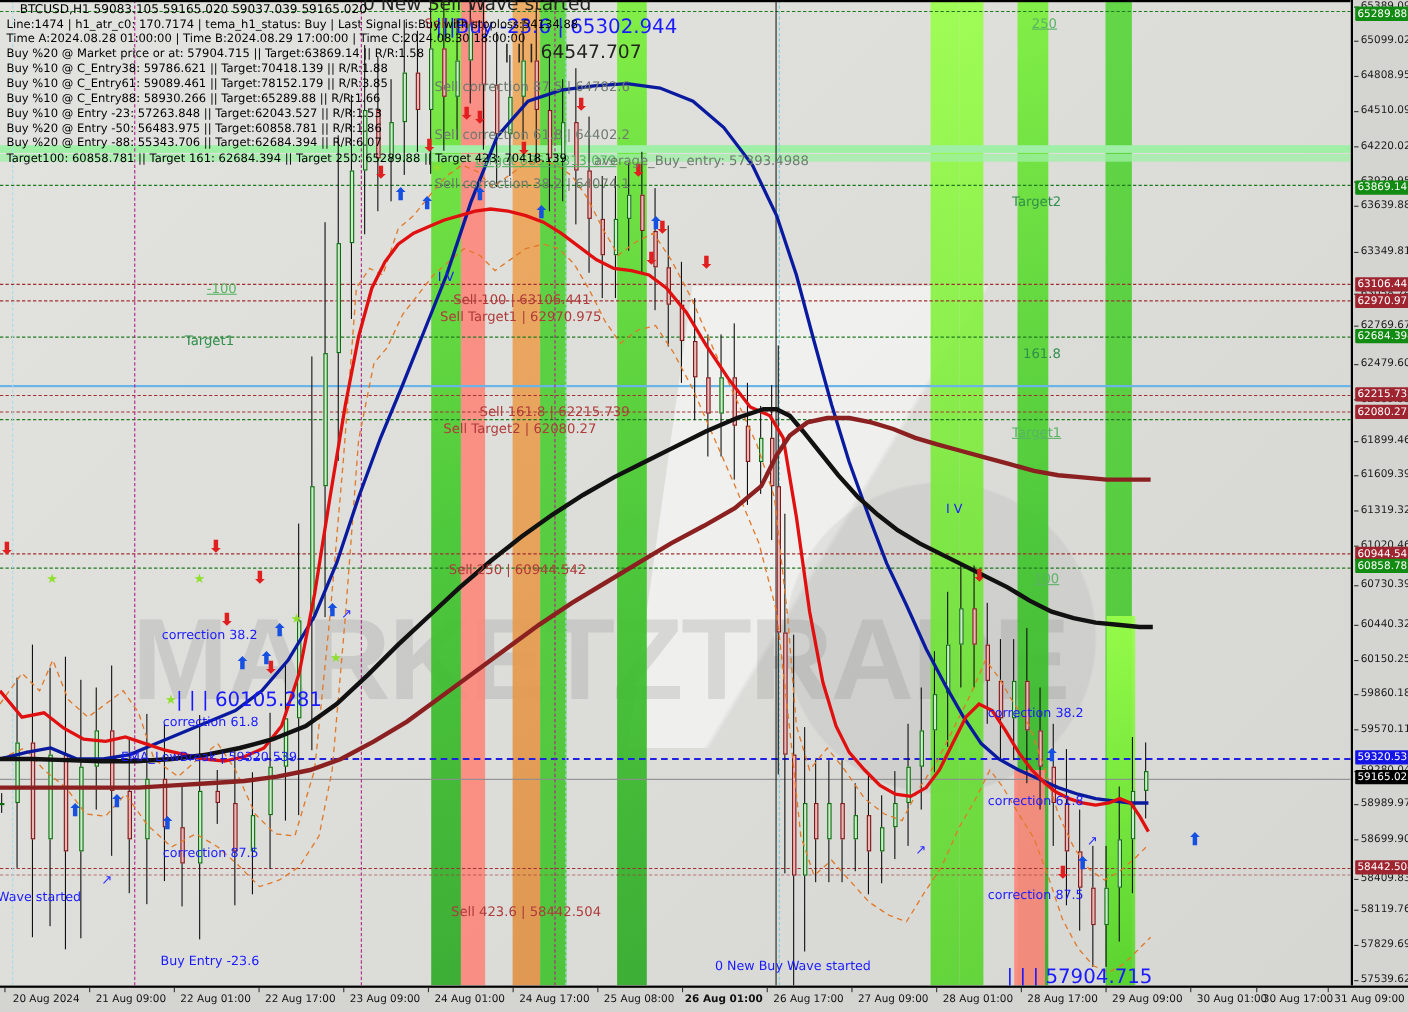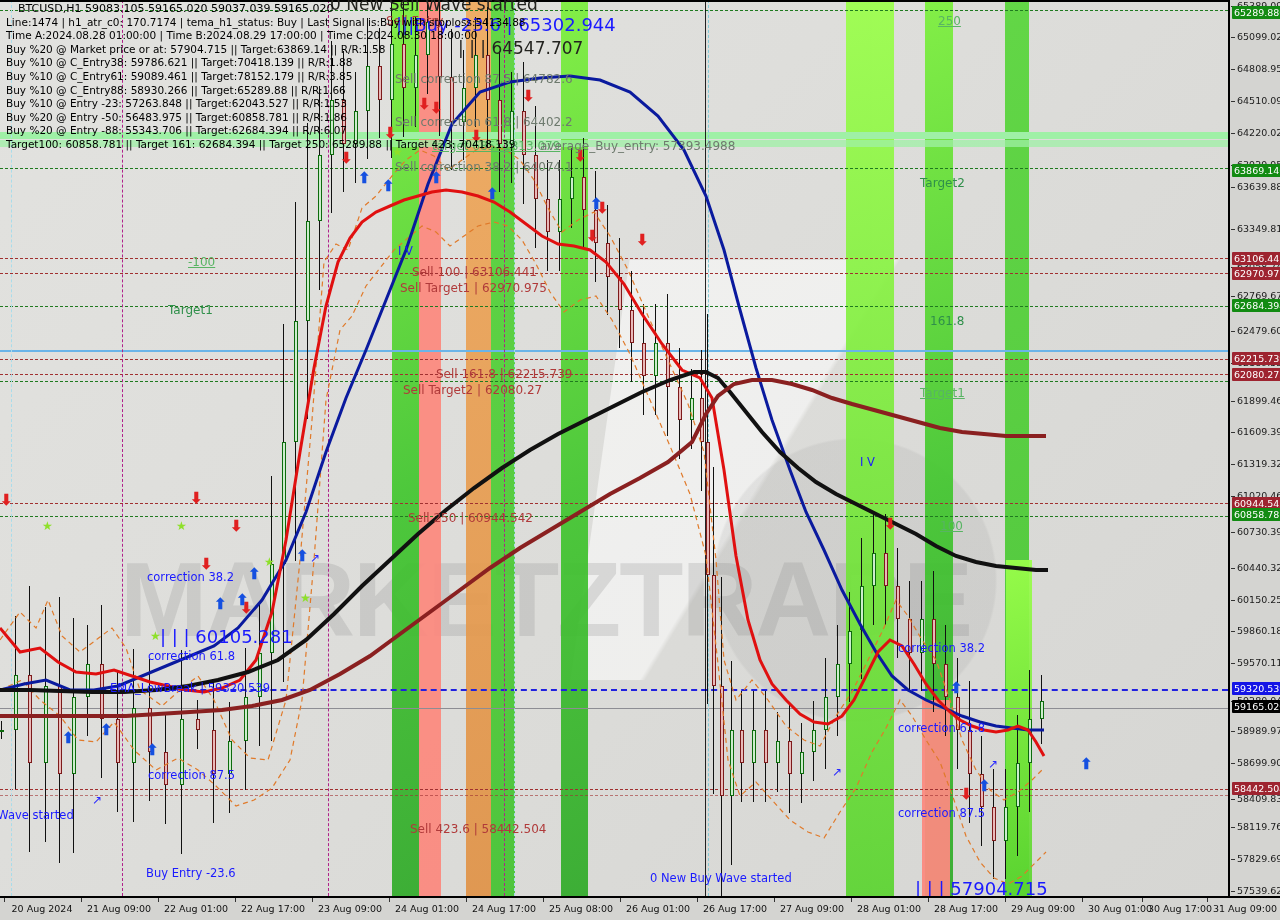--- a/index.html
+++ b/index.html
@@ -673,21 +673,21 @@
       <div class="tt" style="left: 273px;">22 Aug 17:00</div>
       <div class="ttick" style="left: 235px;"></div>
       <div class="tt" style="left: 350px;">23 Aug 09:00</div>
       <div class="ttick" style="left: 312px;"></div>
       <div class="tt" style="left: 427px;">24 Aug 01:00</div>
       <div class="ttick" style="left: 389px;"></div>
       <div class="tt" style="left: 504px;">24 Aug 17:00</div>
       <div class="ttick" style="left: 466px;"></div>
       <div class="tt" style="left: 581px;">25 Aug 08:00</div>
       <div class="ttick" style="left: 543px;"></div>
-      <div class="tt" style="left: 658px;">26 Aug 01:00</div>
+      <div class="tt" style="left: 658px; font-weight: bold;">26 Aug 01:00</div>
       <div class="ttick" style="left: 620px;"></div>
       <div class="tt" style="left: 735px;">26 Aug 17:00</div>
       <div class="ttick" style="left: 697px;"></div>
       <div class="tt" style="left: 812px;">27 Aug 09:00</div>
       <div class="ttick" style="left: 774px;"></div>
       <div class="tt" style="left: 889px;">28 Aug 01:00</div>
       <div class="ttick" style="left: 851px;"></div>
       <div class="tt" style="left: 966px;">28 Aug 17:00</div>
       <div class="ttick" style="left: 928px;"></div>
       <div class="tt" style="left: 1043px;">29 Aug 09:00</div>

